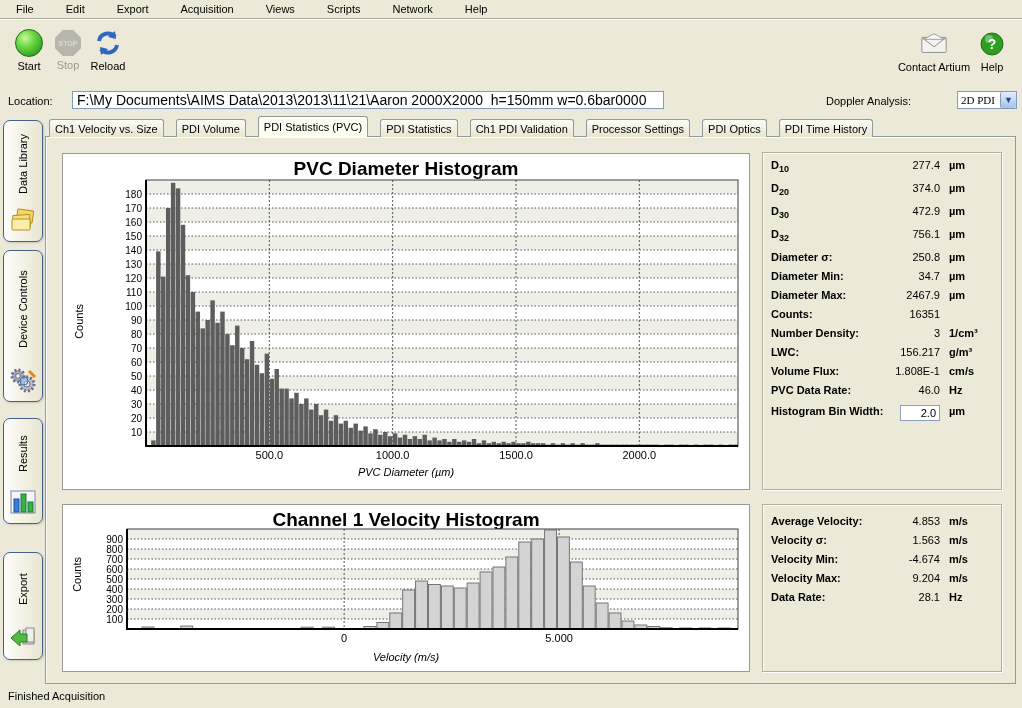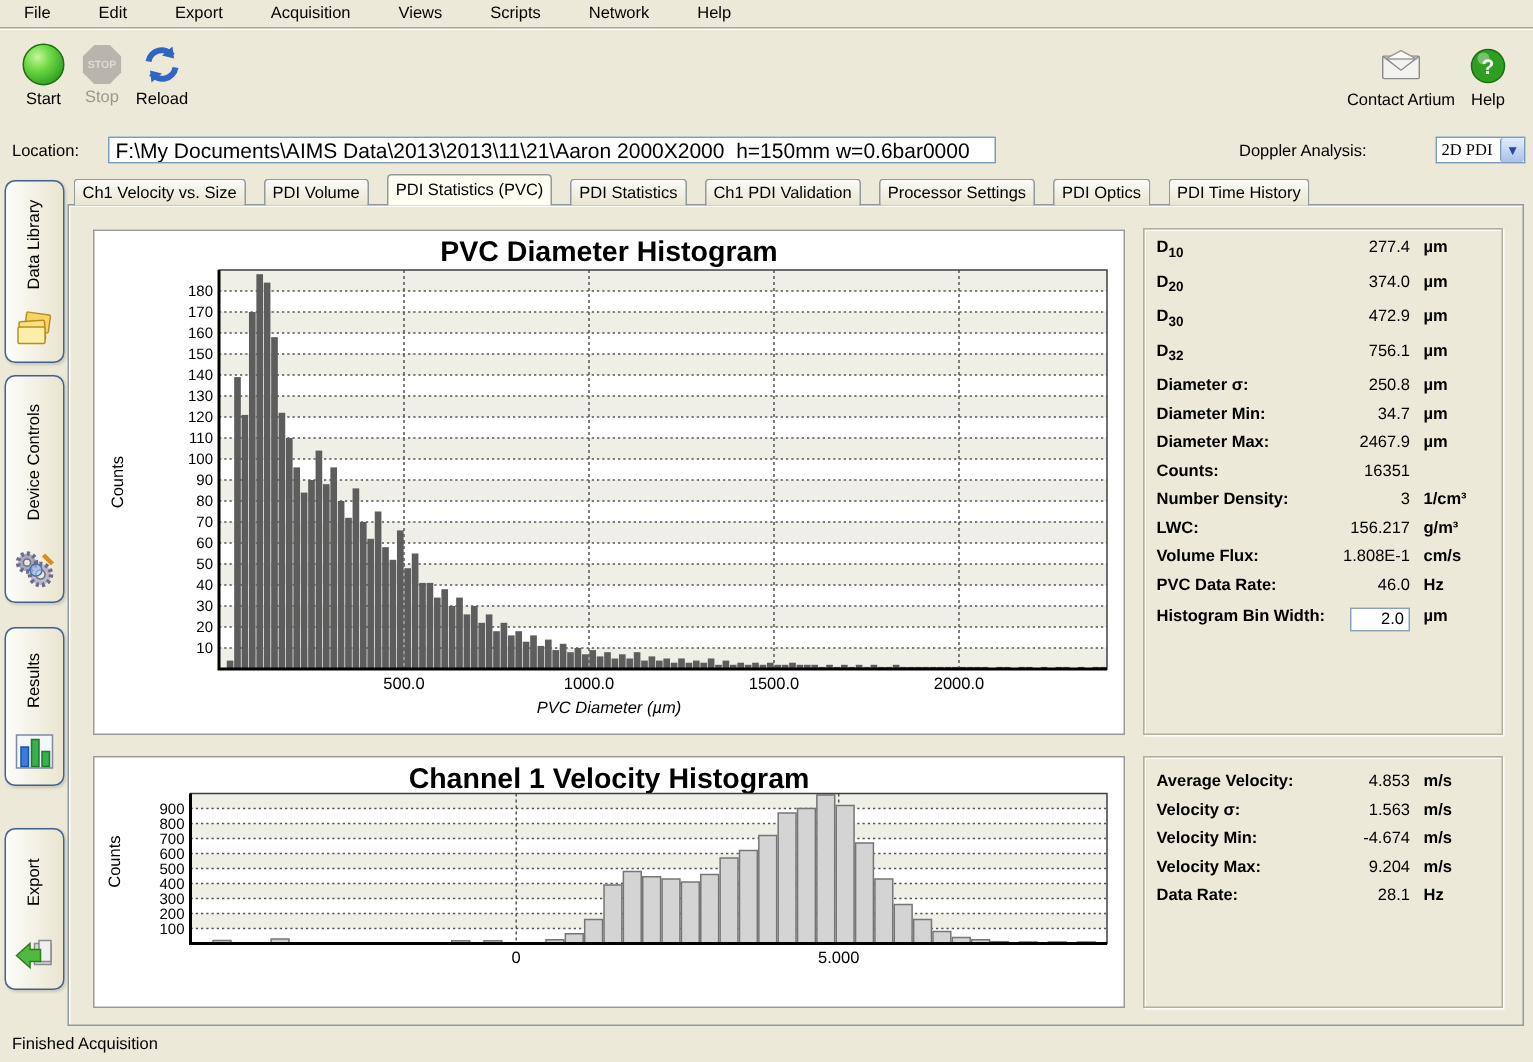--- a/index.html
+++ b/index.html
@@ -505,20 +505,21 @@
       <rect x="117.74736101337088" y="121" width="11.899366643209005" height="3" fill="#d4d4d4" stroke="#757575"></rect>
       <rect x="238.14144968332158" y="122.2" width="11.899366643209005" height="1.7999999999999972" fill="#d4d4d4" stroke="#757575"></rect>
       <rect x="259.64039408866995" y="122.2" width="11.899366643209005" height="1.7999999999999972" fill="#d4d4d4" stroke="#757575"></rect>
       <rect x="597.173821252639" y="122.8" width="11.899366643209005" height="1.2000000000000028" fill="#d4d4d4" stroke="#757575"></rect>
       <rect x="616.5228712174523" y="123" width="11.899366643209005" height="1" fill="#d4d4d4" stroke="#757575"></rect>
       <rect x="635.871921182266" y="123" width="11.899366643209005" height="1" fill="#d4d4d4" stroke="#757575"></rect>
       <rect x="655.2209711470795" y="123" width="11.899366643209005" height="1" fill="#d4d4d4" stroke="#757575"></rect>
       <rect x="64" y="24" width="611" height="100" fill="none" stroke="#404040"></rect>
       <path d="M64 24 L64 124 L675 124" fill="none" stroke="#000" stroke-width="2"></path>
     </svg>
+  <div class="xaxis-label" style="top:146px;">Velocity (m/s)</div>
 </div>
 
 <div class="stats-box" id="vel-stats" style="left:762px; top:504px; width:240px; height:168px; padding-top:10px;">
     <div class="srow">
       <span class="slabel">Average Velocity:</span>
       <span class="sval">4.853</span>
       <span class="sunit">m/s</span>
     </div>
     <div class="srow">
       <span class="slabel">Velocity σ:</span>

